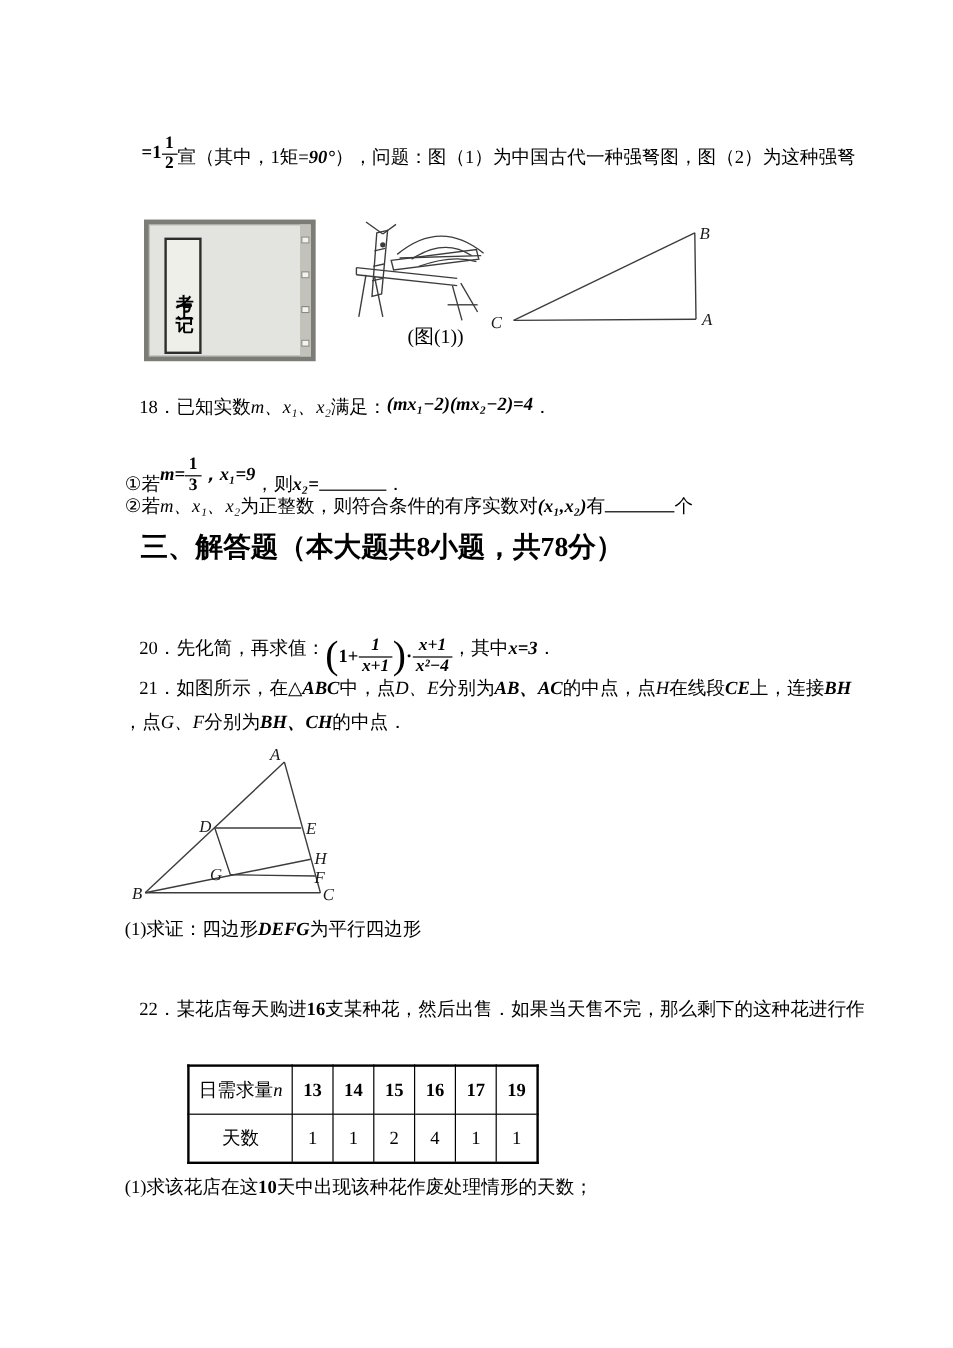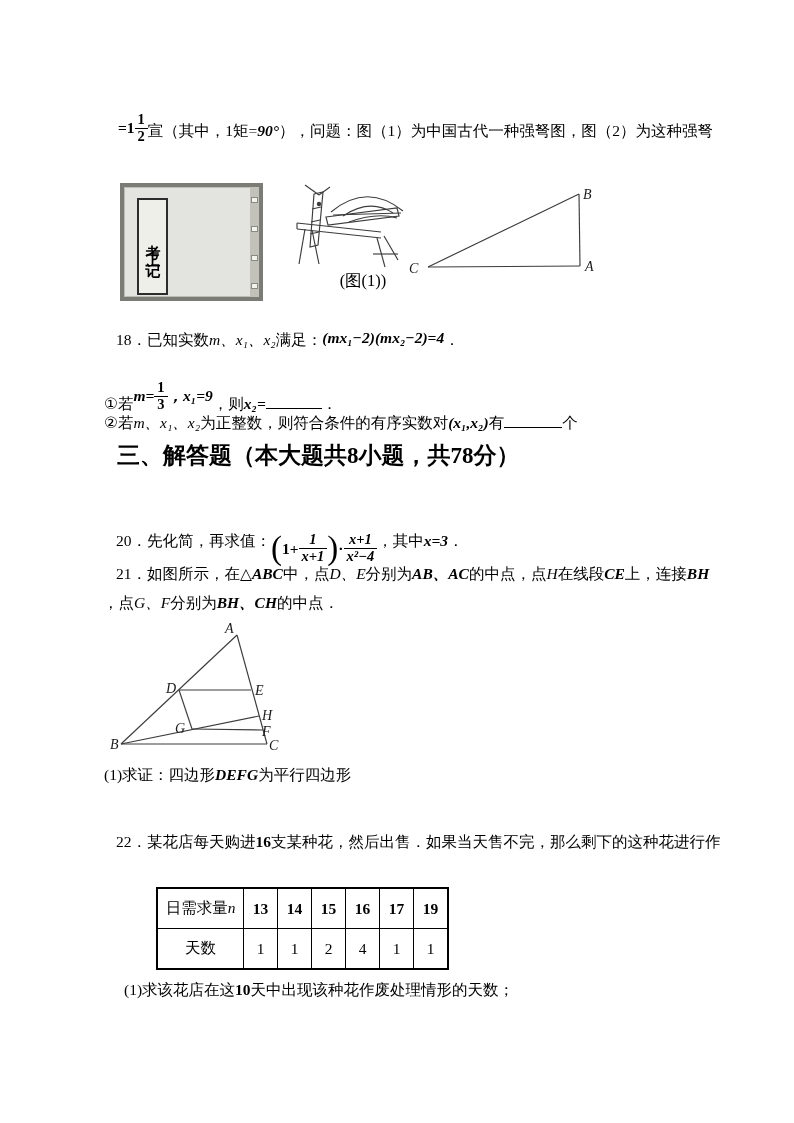--- a/index.html
+++ b/index.html
@@ -179,17 +179,17 @@
       <td>1</td>
       <td>1</td>
       <td>2</td>
       <td>4</td>
       <td>1</td>
       <td>1</td>
     </tr>
   </tbody>
     </table>
 
-  <div class="line" style="left:104px; top:979px;margin-left:20px;">
+  <div class="line" style="left:104px; top:979px;">
     <span>(1)求该花店在这</span><span class="b">10</span><span>天中出现该种花作废处理情形的天数；</span>
   </div>
 
 </div>
 
 </body></html>

